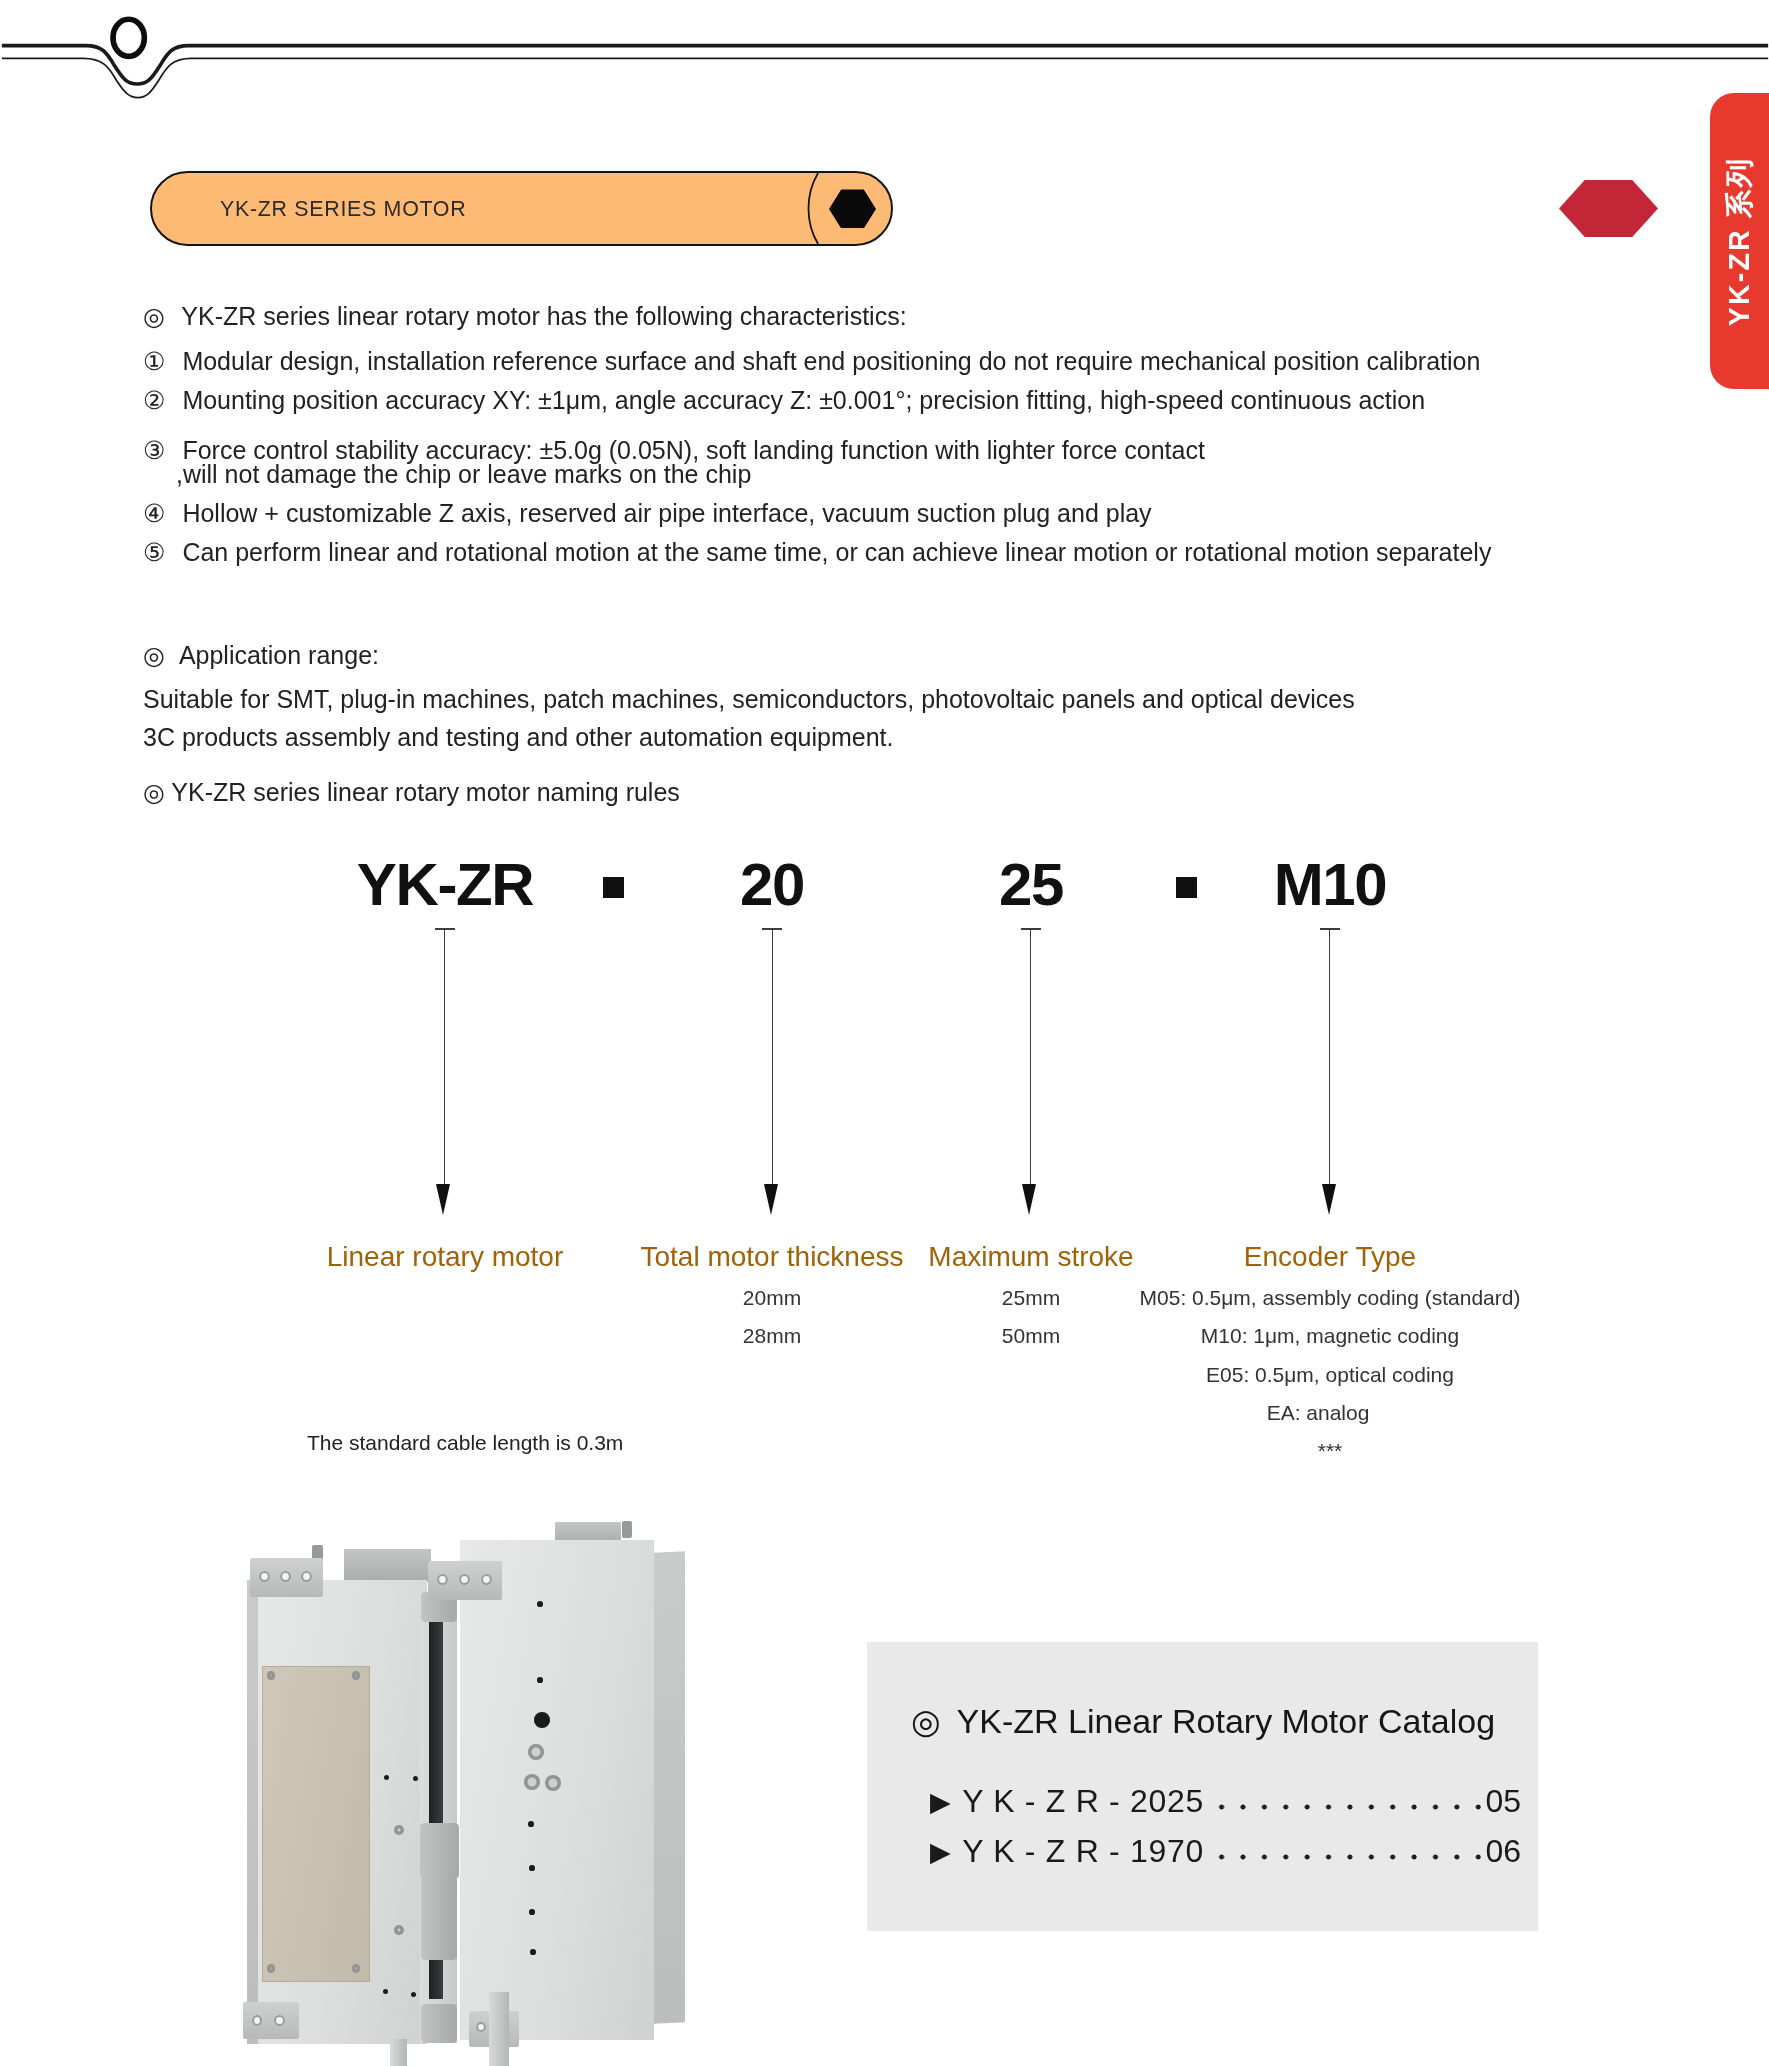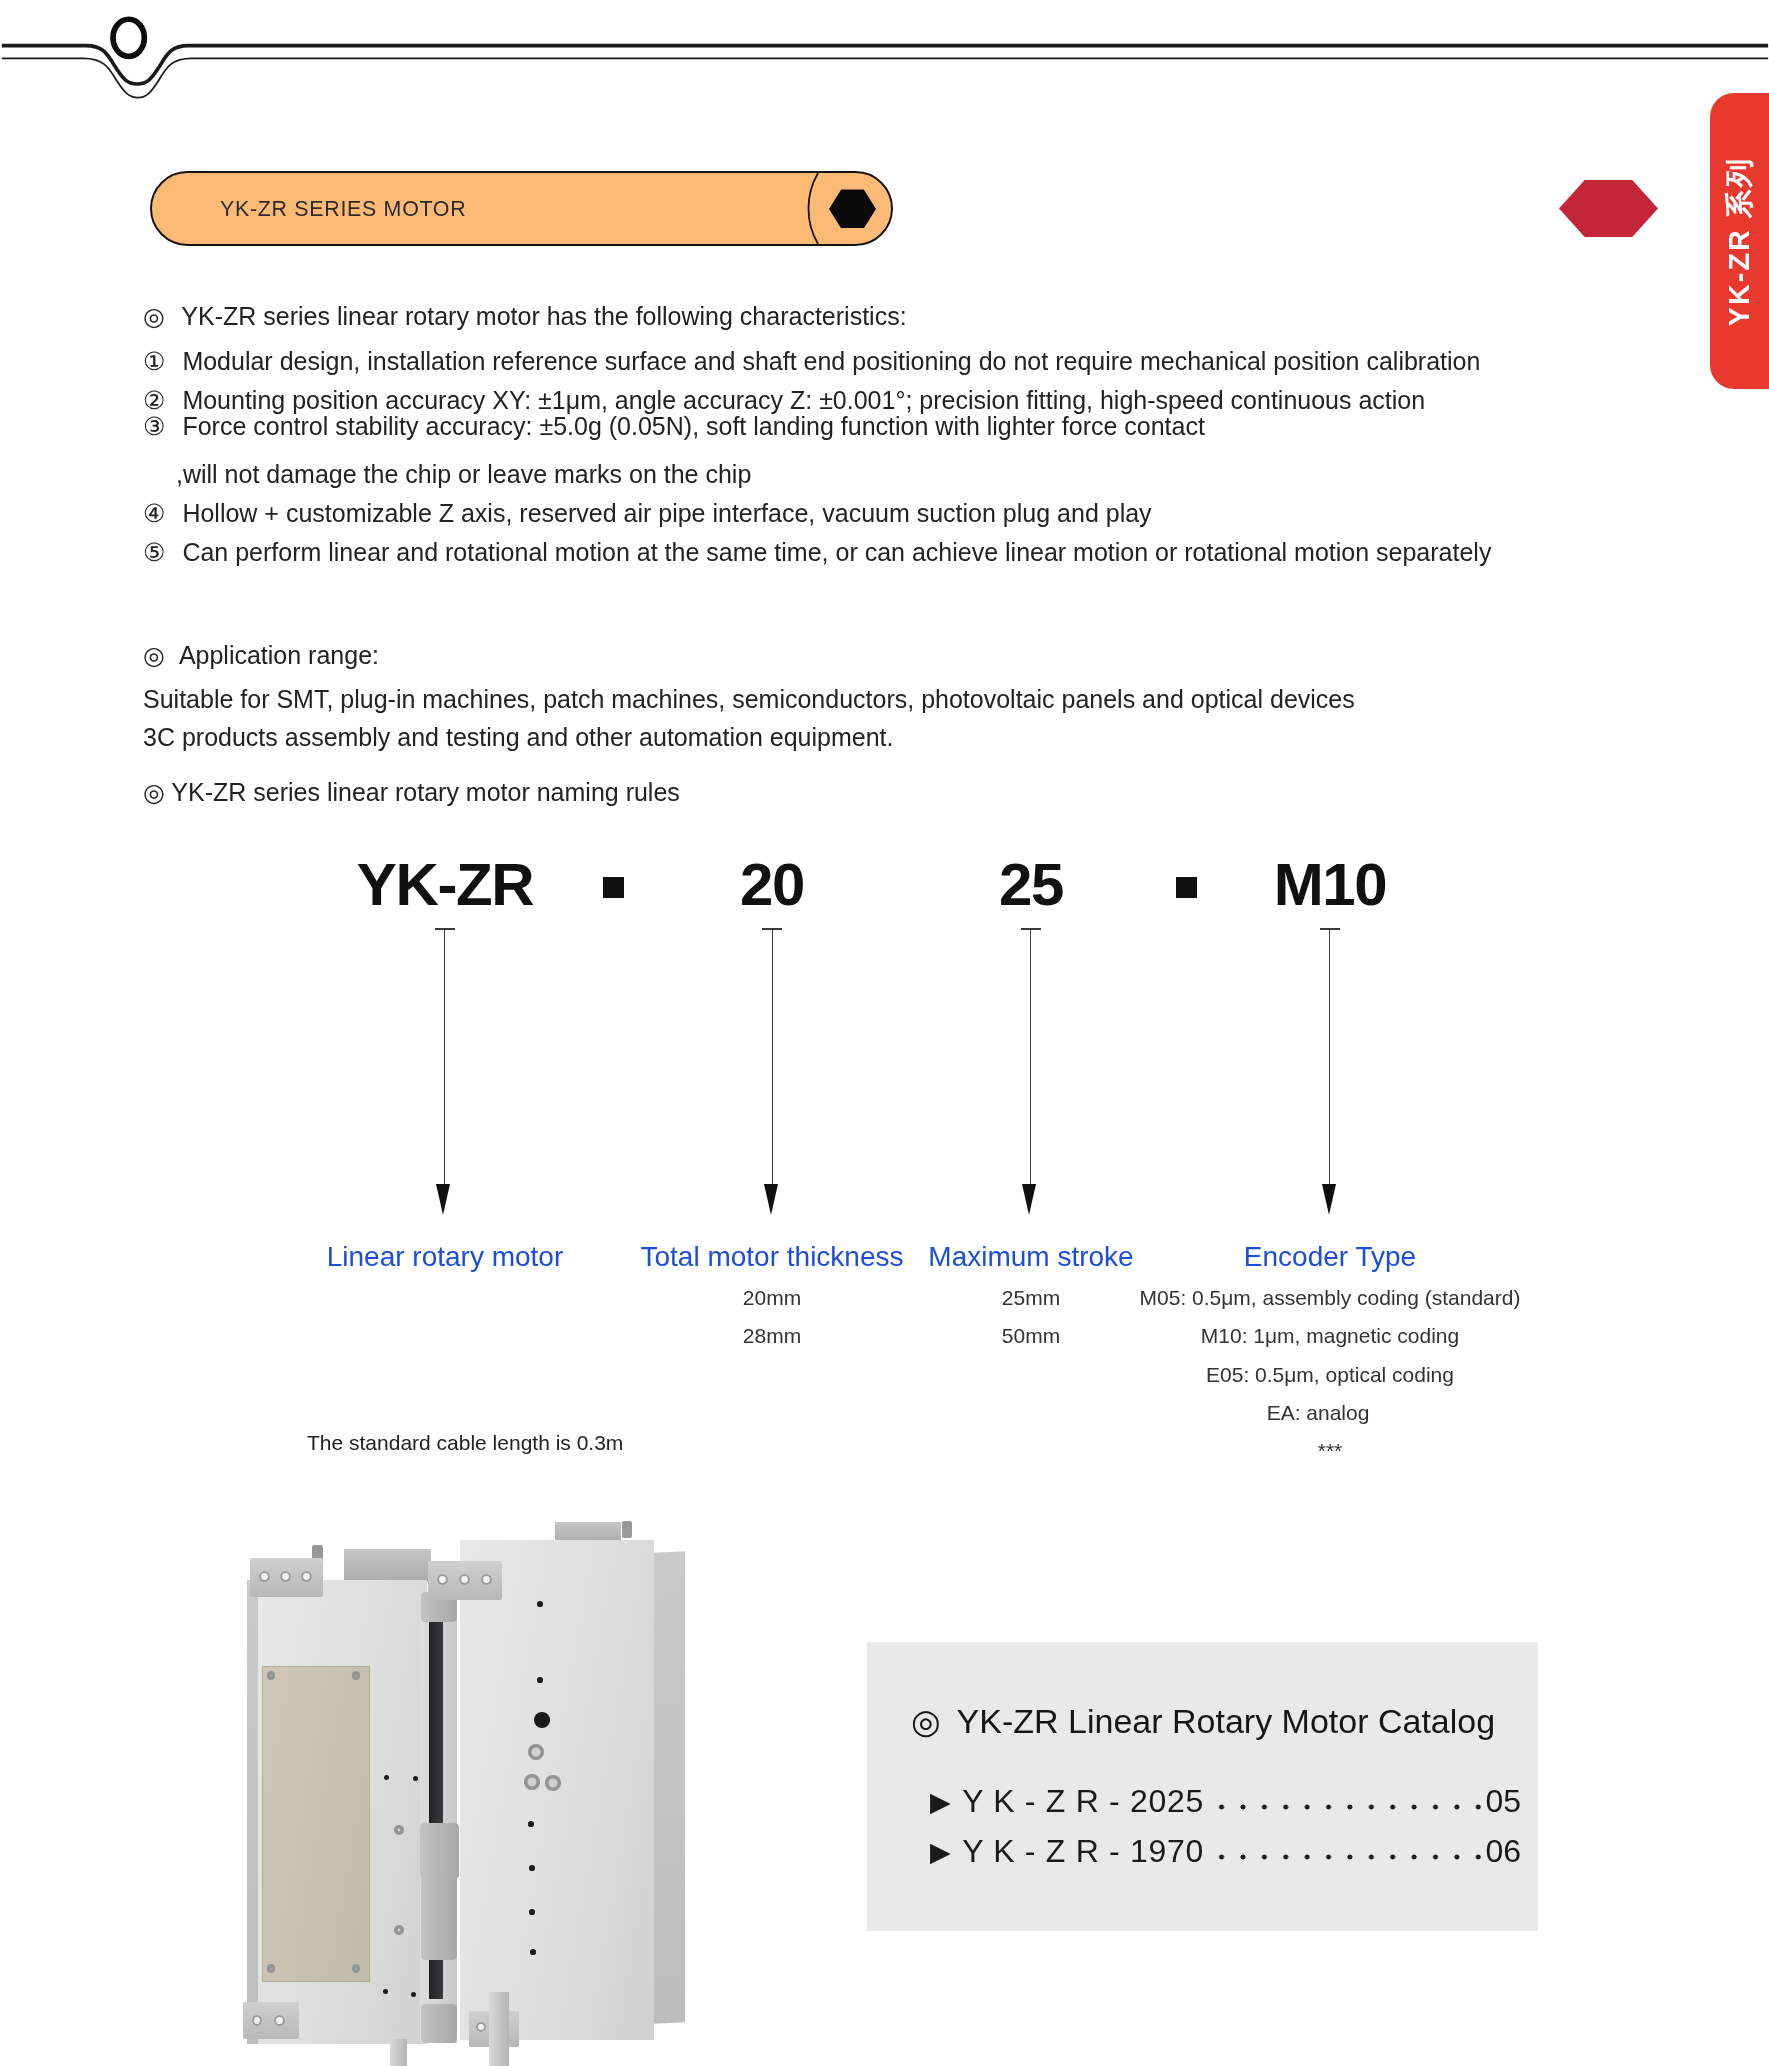--- a/index.html
+++ b/index.html
@@ -54,21 +54,21 @@
   }
   .token-dash{position:absolute;width:21.4px;height:21.4px;background:#111;}
   .vtick{position:absolute;width:20px;height:2.1px;background:#3c3c3c;}
   .vline{position:absolute;width:1.4px;background:#3c3c3c;}
   .varrow{
     position:absolute;width:0;height:0;
     border-left:7.9px solid transparent;border-right:7.9px solid transparent;
     border-top:31px solid #101010;
   }
   .col-label{
-    position:absolute;transform:translateX(-50%);font-size:28px;color:#1d4ed8;white-space:nowrap;
+    position:absolute;transform:translateX(-50%);font-size:28px;color:#a16207;white-space:nowrap;
   }
   .col-value{
     position:absolute;transform:translateX(-50%);font-size:21px;color:#333;white-space:nowrap;
   }
   .cable-note{position:absolute;left:307px;top:1431px;font-size:21px;color:#222;white-space:nowrap;}
   
   .catalog{position:absolute;left:867px;top:1642px;width:671px;height:289px;background:#e9e9e9;}
   .catalog-title{
     position:absolute;left:44px;top:59px;font-size:34px;color:#161616;white-space:nowrap;
   }
@@ -131,21 +131,21 @@
     <span>Modular design, installation reference surface and shaft end positioning do not require mechanical position calibration</span>
   </div>
   <div class="char-row" style="top:302px">
     <span class="num">◎</span>
     <span>YK-ZR series linear rotary motor has the following characteristics:</span>
   </div>
   <div class="char-row" style="top:386px">
     <span class="num">②</span>
     <span>Mounting position accuracy XY: ±1μm, angle accuracy Z: ±0.001°; precision fitting, high-speed continuous action</span>
   </div>
-  <div class="char-row" style="top:412px">
+  <div class="char-row" style="top:436px">
     <span class="num">③</span>
     <span>Force control stability accuracy: ±5.0g (0.05N), soft landing function with lighter force contact</span>
   </div>
   <div class="char-wrap" style="top:460px">,will not damage the chip or leave marks on the chip</div>
   <div class="char-row" style="top:538px">
     <span class="num">⑤</span>
     <span>Can perform linear and rotational motion at the same time, or can achieve linear motion or rotational motion separately</span>
   </div>
   <div class="char-row" style="top:499px">
     <span class="num">④</span>

